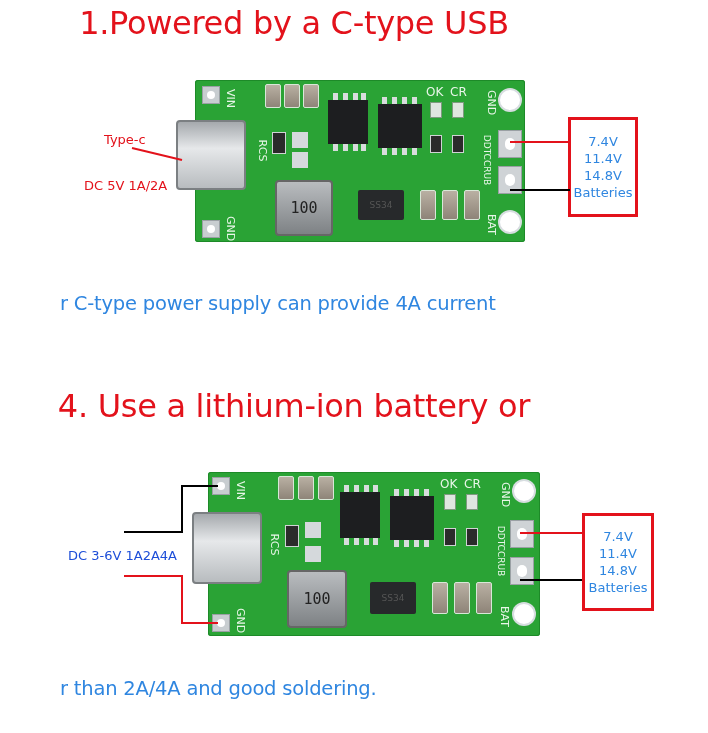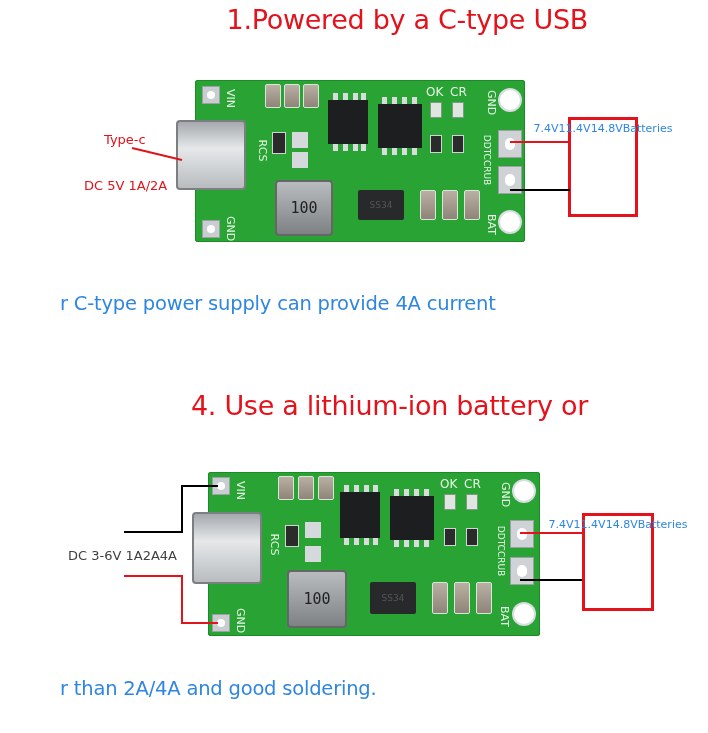--- a/index.html
+++ b/index.html
@@ -1,39 +1,39 @@
 <!DOCTYPE html>
 <html><head>
 <meta charset="utf-8">
 <style>
   html, body { margin:0; padding:0; background:#ffffff; }
   body { width:708px; height:733px; position:relative; overflow:hidden; font-family:"DejaVu Sans", sans-serif; }
   .abs { position:absolute; }
-  .title { color:#e3121b; font-size:27px; text-align:right; width:588px; left:0; letter-spacing:-0.3px; }
+  .title { color:#e3121b; font-size:32px; text-align:center; width:588px; left:0; letter-spacing:-0.3px; }
   .note { color:#2f86e0; font-size:19.5px; line-height:29px; left:60px; width:640px; letter-spacing:-0.2px; }
   .pcb { position:absolute; background:#2aa335; border-radius:3px; box-shadow: inset 0 0 0 1px #1d8a28; }
   .silk { position:absolute; color:#e8f6e8; font-size:11px; font-family:"DejaVu Sans", sans-serif; }
   .vert { transform:rotate(90deg); transform-origin:center; }
   .hole { position:absolute; width:20px; height:20px; border-radius:50%; background:#ffffff; box-shadow:0 0 0 2px #d7dde0; }
   .pad-sq { position:absolute; width:16px; height:16px; background:#c8cdd0; border:1px solid #9aa0a4; }
   .pad-sq::after { content:""; position:absolute; left:4px; top:4px; width:8px; height:8px; border-radius:50%; background:#fff; }
   .usb { position:absolute; background:linear-gradient(#a5a9ad,#e6e8ea 40%,#b8bcbf); border:2px solid #7b7f82; border-radius:4px; }
   .cap { position:absolute; width:14px; height:22px; background:linear-gradient(#b9b0a3,#8e8478); border:1px solid #d8e8d8; border-radius:2px; }
   .chip { position:absolute; background:#1d1e20; }
   .pin { position:absolute; width:5px; height:7px; background:#d8dcdc; }
   .inductor { position:absolute; background:linear-gradient(#b9bcbf,#7e8285); border:2px solid #666; border-radius:4px; color:#222; font-family:"DejaVu Sans Mono", monospace; font-size:15px; display:flex; align-items:center; justify-content:center; }
   .diode { position:absolute; background:#27292b; color:#555; font-size:9px; display:flex; align-items:center; justify-content:center; border-radius:2px; }
   .led { position:absolute; width:10px; height:14px; background:#dfe6e0; border:1px solid #7f9a80; }
   .res { position:absolute; width:10px; height:16px; background:#2b2b2b; border:1px solid #cfd4d4; color:#ddd; font-size:5px; }
   .bat-pad { position:absolute; width:22px; height:26px; background:#cfd3d6; border:1px solid #9aa0a4; }
   .bat-pad::after { content:""; position:absolute; left:6px; top:7px; width:10px; height:12px; border-radius:5px; background:#fff; }
-  .labelbox { position:absolute; border:3px solid #e3121b; background:#fff; color:#2f86e0; font-size:11px; line-height:17px; text-align:center; display:flex; flex-direction:row; justify-content:center; }
+  .labelbox { position:absolute; border:3px solid #e3121b; background:#fff; color:#2f86e0; font-size:13px; line-height:17px; text-align:center; display:flex; flex-direction:column; justify-content:center; }
   .wire { position:absolute; }
   .redtext { color:#e3121b; font-size:13px; }
-  .bluetext { color:#404040; font-size:13px; }
+  .bluetext { color:#1d4ed8; font-size:13px; }
 </style>
 </head>
 <body>
 
 <div class="abs title" style="top:4px;">1.Powered by a C-type USB</div>
 
 <div>
   <div class="pcb" style="left:195px; top:80px; width:330px; height:162px;"></div>
 
   <div class="pad-sq" style="left:202px; top:86px;"></div>

